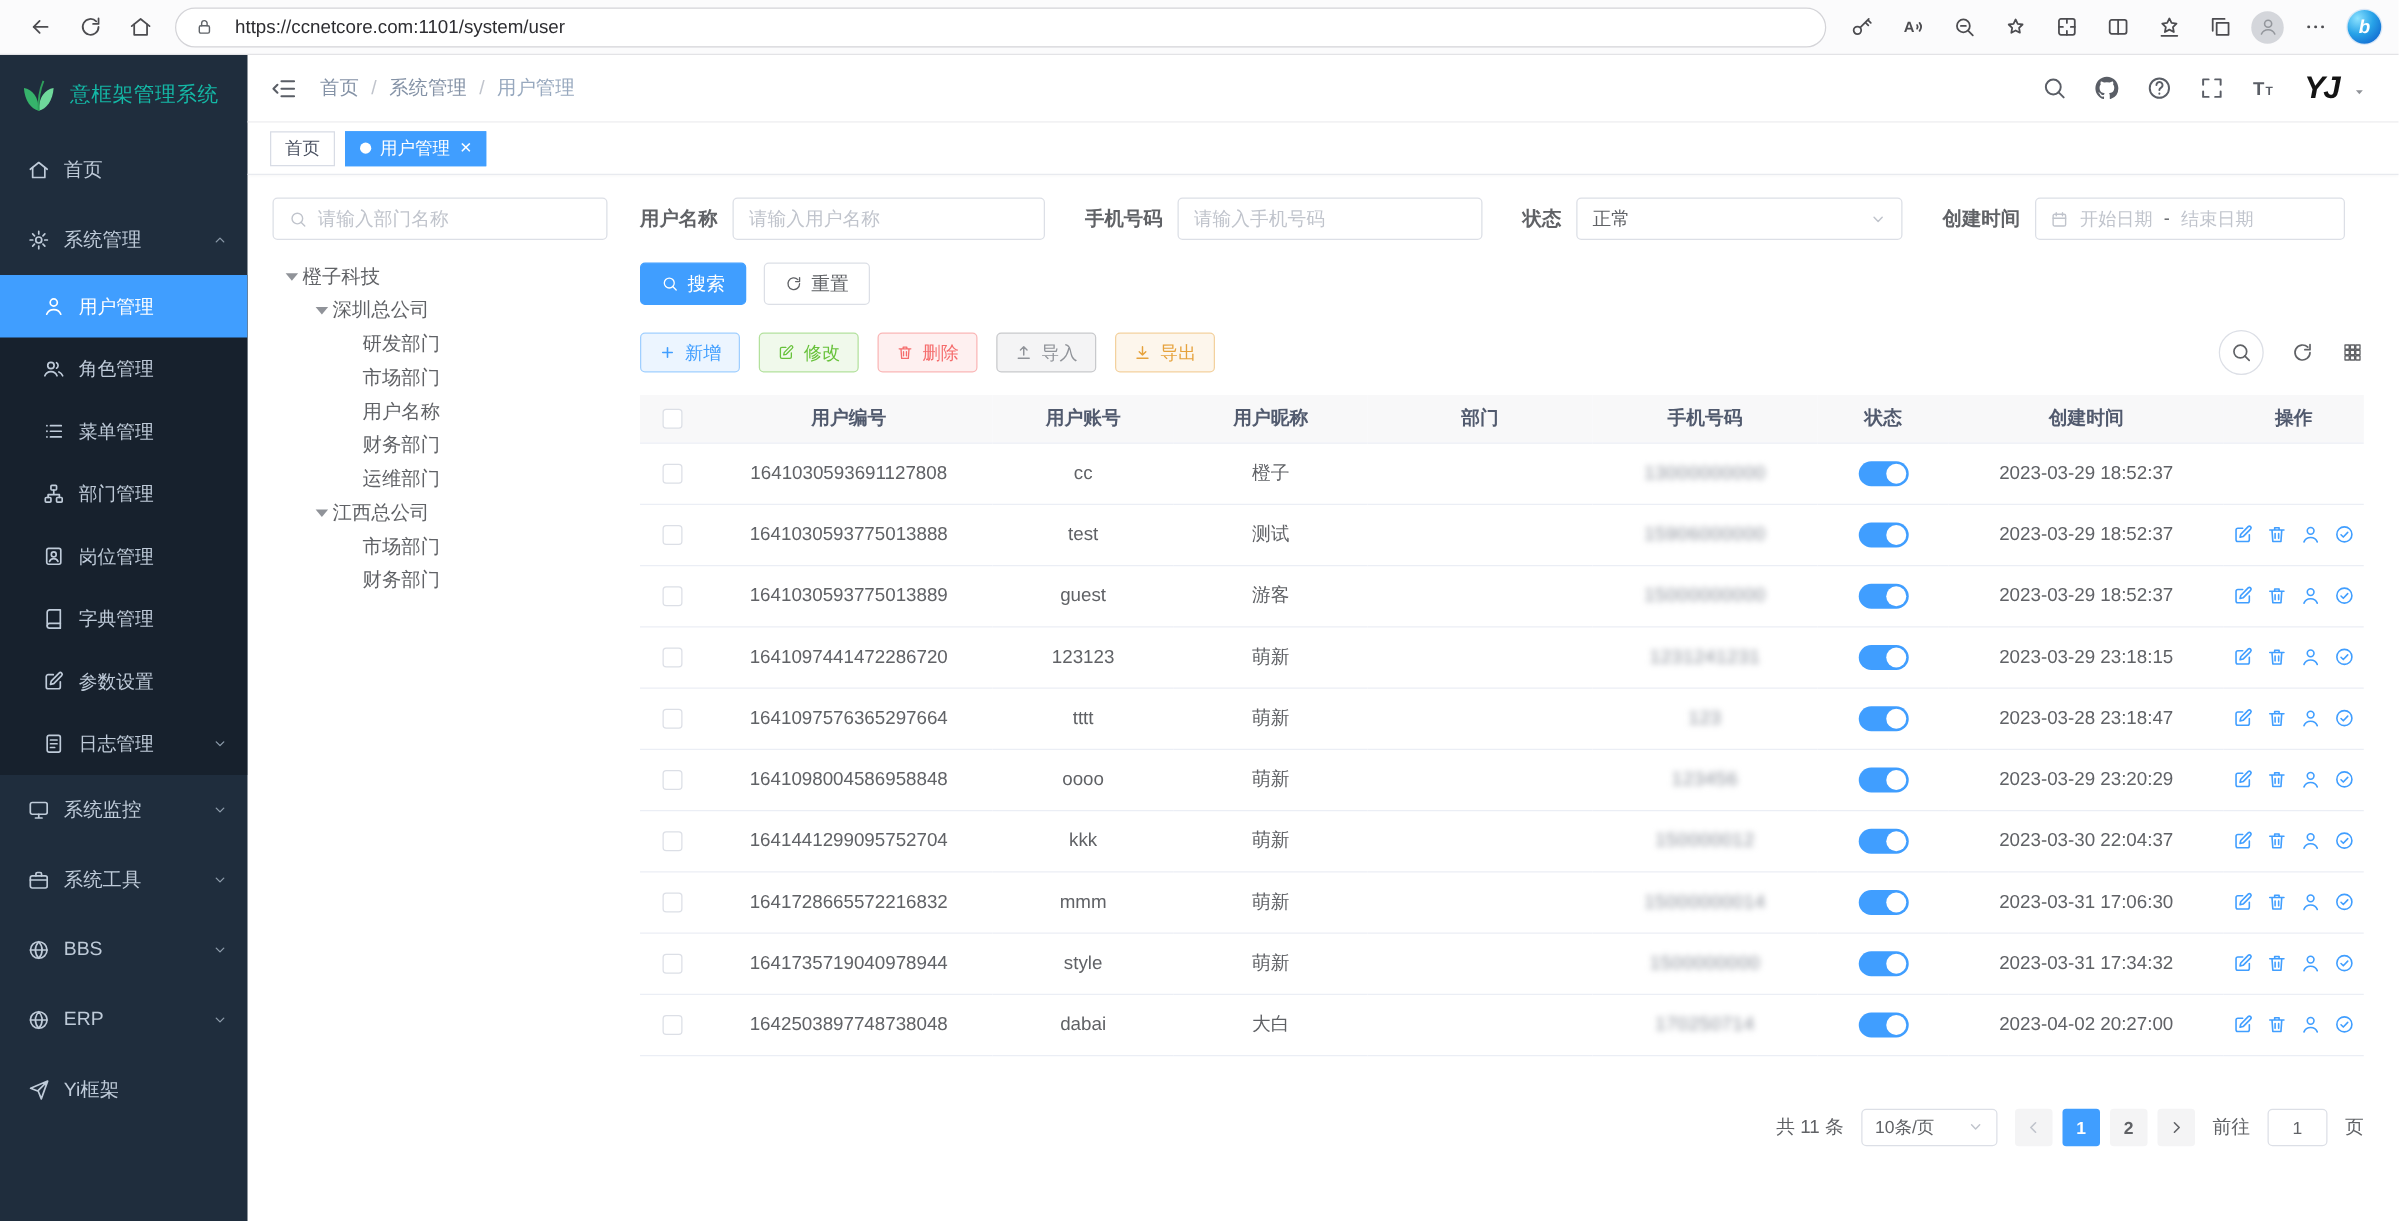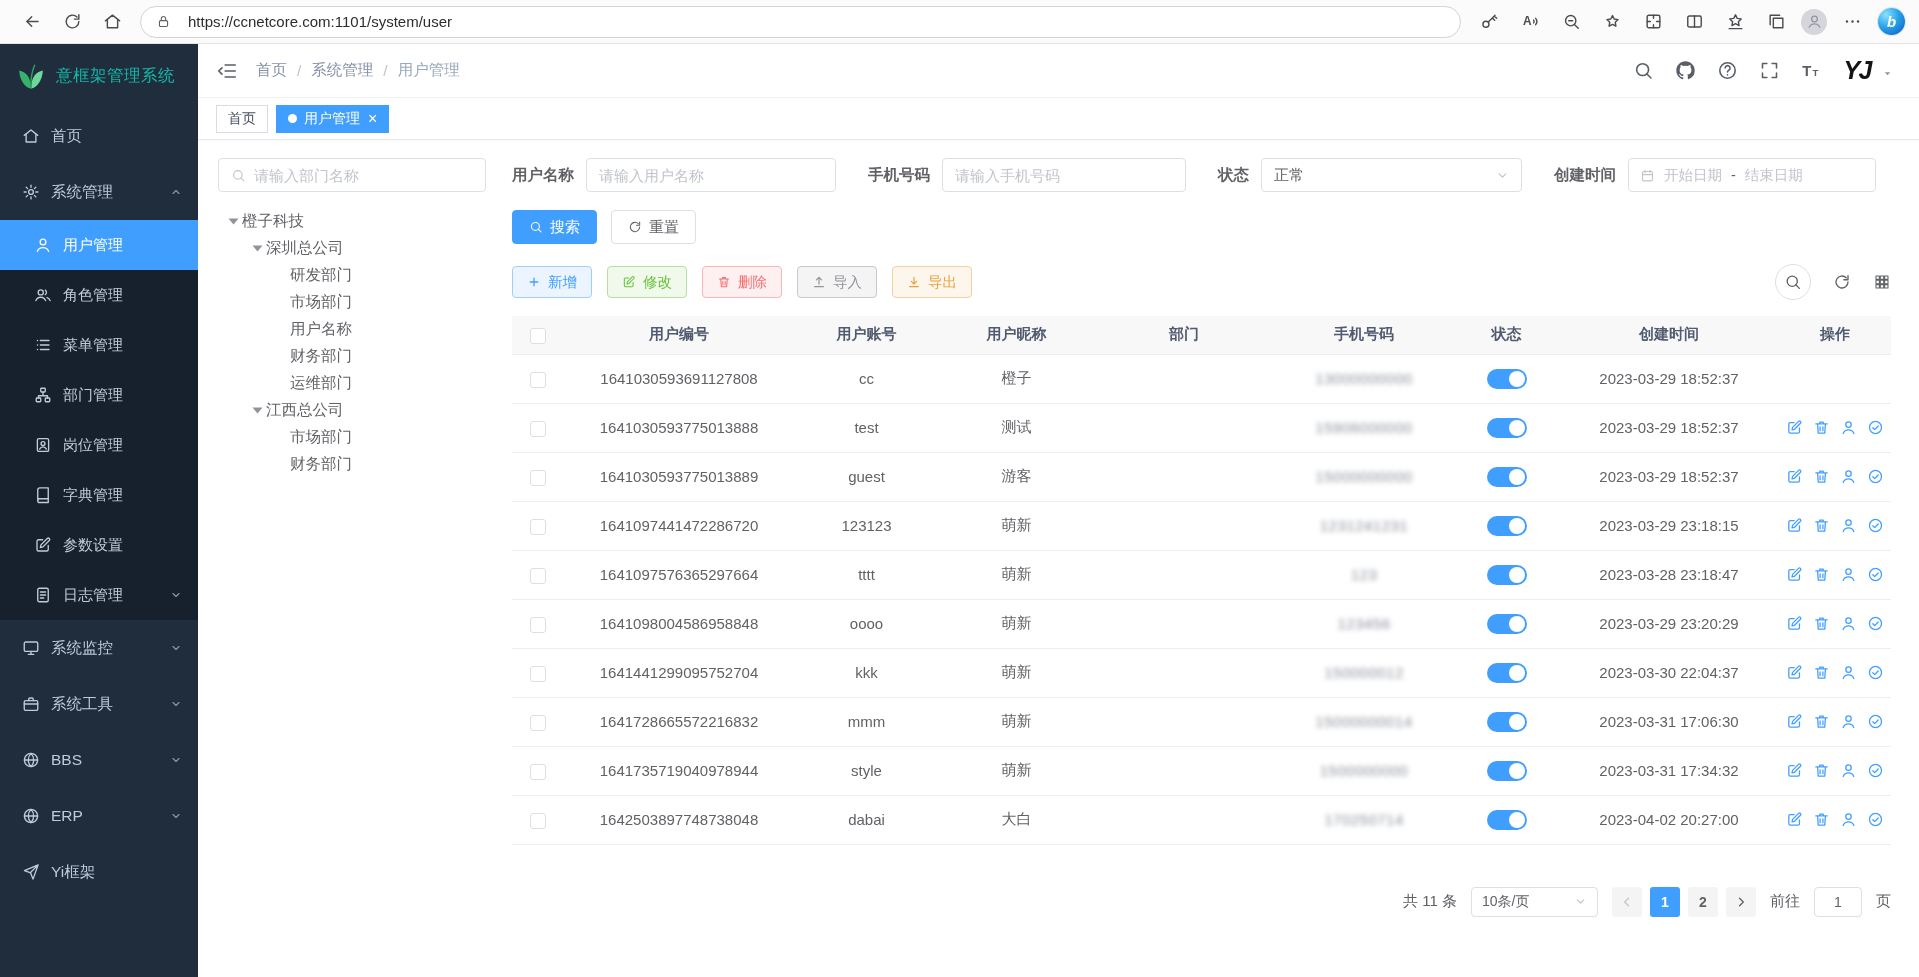--- a/index.html
+++ b/index.html
@@ -123,21 +123,21 @@
 .cb{width:16px;height:16px;border:1px solid #dcdfe6;border-radius:3px;background:#fff;display:inline-block;vertical-align:middle;cursor:pointer}
 .switch{width:40px;height:20px;border-radius:10px;background:#409eff;position:relative;display:inline-block;vertical-align:middle;cursor:pointer}
 .switch::after{content:"";position:absolute;right:2px;top:2px;width:16px;height:16px;border-radius:50%;background:#fff}
 .phone{filter:blur(2.5px);color:#8a8f99;letter-spacing:.5px}
 .ops{display:flex;justify-content:center;gap:10px}
 .op-ic{width:17px;height:17px;color:#409eff;cursor:pointer}
 .op-ic svg{width:17px;height:17px}
 
 
 .pagination{margin-top:42px;display:flex;align-items:center;justify-content:flex-end;gap:14px;font-size:15px;color:#606266;padding-bottom:30px}
-.page-size{width:127px;height:30px;border:1px solid #dcdfe6;border-radius:4px;background:#fff;display:flex;align-items:center;justify-content:space-between;padding:0 10px;font-size:14px;color:#606266;cursor:pointer}
+.page-size{width:109px;height:30px;border:1px solid #dcdfe6;border-radius:4px;background:#fff;display:flex;align-items:center;justify-content:space-between;padding:0 10px;font-size:14px;color:#606266;cursor:pointer}
 .pg-group{display:flex;align-items:center;gap:8px}
 .pg-btn{min-width:30px;height:30px;border-radius:3px;background:#f4f4f5;display:flex;align-items:center;justify-content:center;color:#606266;cursor:pointer;font-weight:600;font-size:14px}
 .pg-btn.active{background:#409eff;color:#fff}
 .pg-btn.dim{color:#c0c4cc}
 .pg-btn svg{width:14px;height:14px}
 .goto-input{width:48px;height:30px;border:1px solid #dcdfe6;border-radius:4px;text-align:center;font-size:14px;color:#606266;outline:none;font-family:inherit}
 </style>
 </head>
 <body>
 

